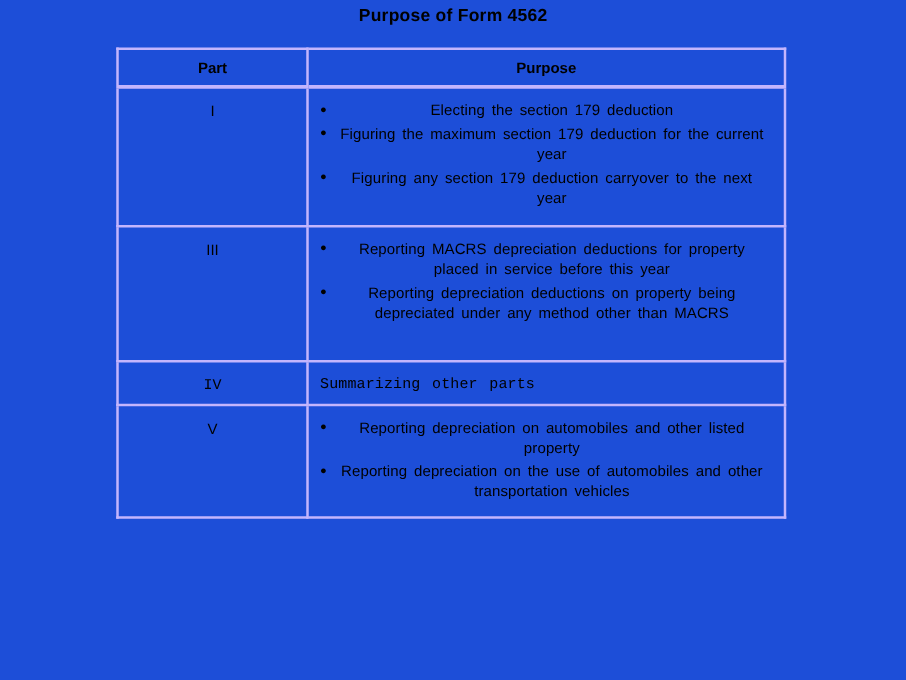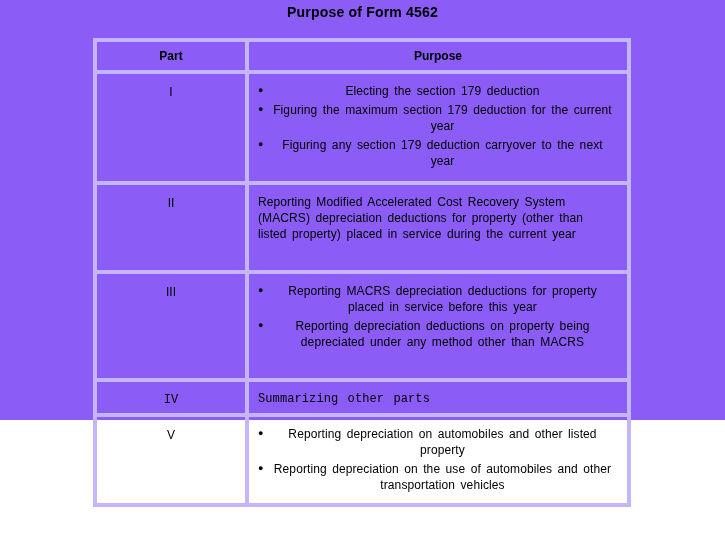--- a/index.html
+++ b/index.html
@@ -3,35 +3,35 @@
 <meta charset="utf-8">
 <style>
   html, body { margin: 0; padding: 0; }
   body {
     width: 725px; height: 544px;
     background: #ffffff;
     font-family: "Liberation Sans", sans-serif;
     color: #000000;
     overflow: hidden;
   }
-  .page { position: relative; width: 725px; height: 420px; background: #8b5cf6; }
+  .page { position: relative; width: 725px; height: 544px; background: #1d4ed8; }
   .title {
     position: absolute; top: 4px; left: 0; width: 725px;
     text-align: center;
     font-size: 14px; font-weight: bold; letter-spacing: .2px;
   }
   table.purpose-table {
     position: absolute; top: 38px; left: 93px;
     width: 534px;
     border-collapse: collapse;
     table-layout: fixed;
   }
   col.part-col { width: 152px; }
   col.purpose-col { width: 382px; }
-  th, td { border: 4px solid #c4b5fd; }
+  th, td { border: 2px solid #c4b5fd; }
   th {
     height: 28px;
     vertical-align: middle;
     font-size: 12px; font-weight: bold;
     text-align: center;
     padding: 0;
     border-bottom-width: 3px;
   }
   td { vertical-align: top; }
   td.part-cell {
@@ -87,26 +87,20 @@
             <div class="bullet-item">
               <span class="bullet">●</span>
               <span class="item-text">Figuring the maximum section 179 deduction for the current year</span>
             </div>
             <div class="bullet-item">
               <span class="bullet">●</span>
               <span class="item-text">Figuring any section 179 deduction carryover to the next year</span>
             </div>
           </td>
         </tr>
-        <tr class="r1">
-          <td class="part-cell">II</td>
-          <td class="purpose-cell">
-            <div>Reporting Modified Accelerated Cost Recovery System (MACRS) depreciation deductions for property (other than listed property) placed in service during the current year</div>
-          </td>
-        </tr>
         <tr class="r2">
           <td class="part-cell">III</td>
           <td class="purpose-cell">
             <div class="bullet-item">
               <span class="bullet">●</span>
               <span class="item-text">Reporting MACRS depreciation deductions for property placed in service before this year</span>
             </div>
             <div class="bullet-item">
               <span class="bullet">●</span>
               <span class="item-text">Reporting depreciation deductions on property being depreciated under any method other than MACRS</span>

